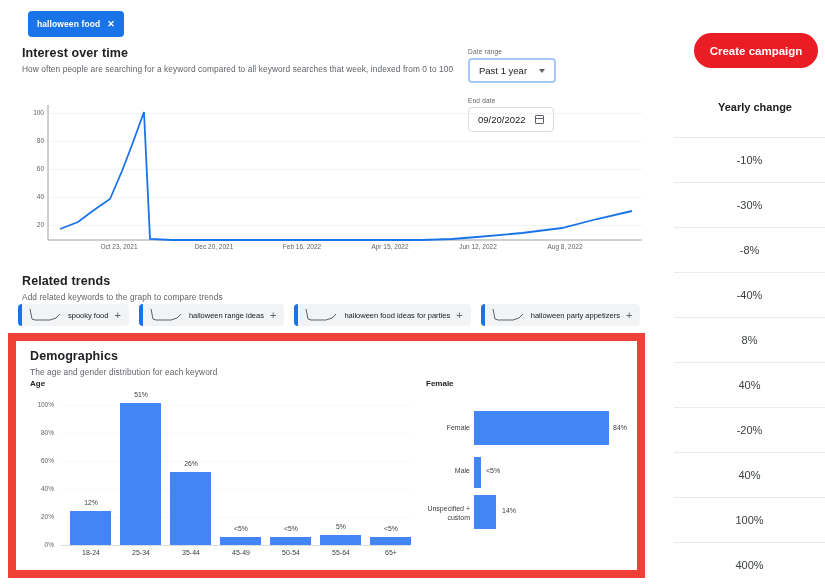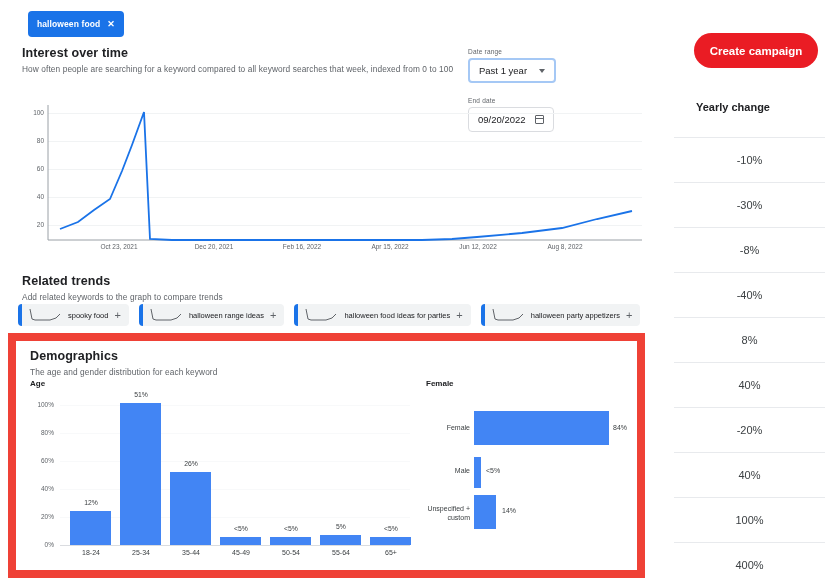--- a/index.html
+++ b/index.html
@@ -106,21 +106,21 @@
     background: #ea1c24; color: #ffffff;
     border: none; border-radius: 18px;
     font-family: "Liberation Sans", sans-serif;
     font-size: 11.5px; font-weight: bold;
     cursor: pointer;
   }
   #yearly-change-header {
     position: absolute; left: 36px; top: 100px;
     width: 96px;
     font-size: 11px; font-weight: bold; color: #202124;
-    line-height: 1.35; text-align: left;
+    line-height: 1.35; text-align: right;
   }
   #yearly-change-list { position: absolute; left: 14px; top: 137px; width: 151px; }
   .yc-row {
     height: 45px;
     border-top: 1px solid #e8eaed;
     display: flex; align-items: center; justify-content: center;
     font-size: 11px; color: #3c4043;
   }
 </style>
 </head>

